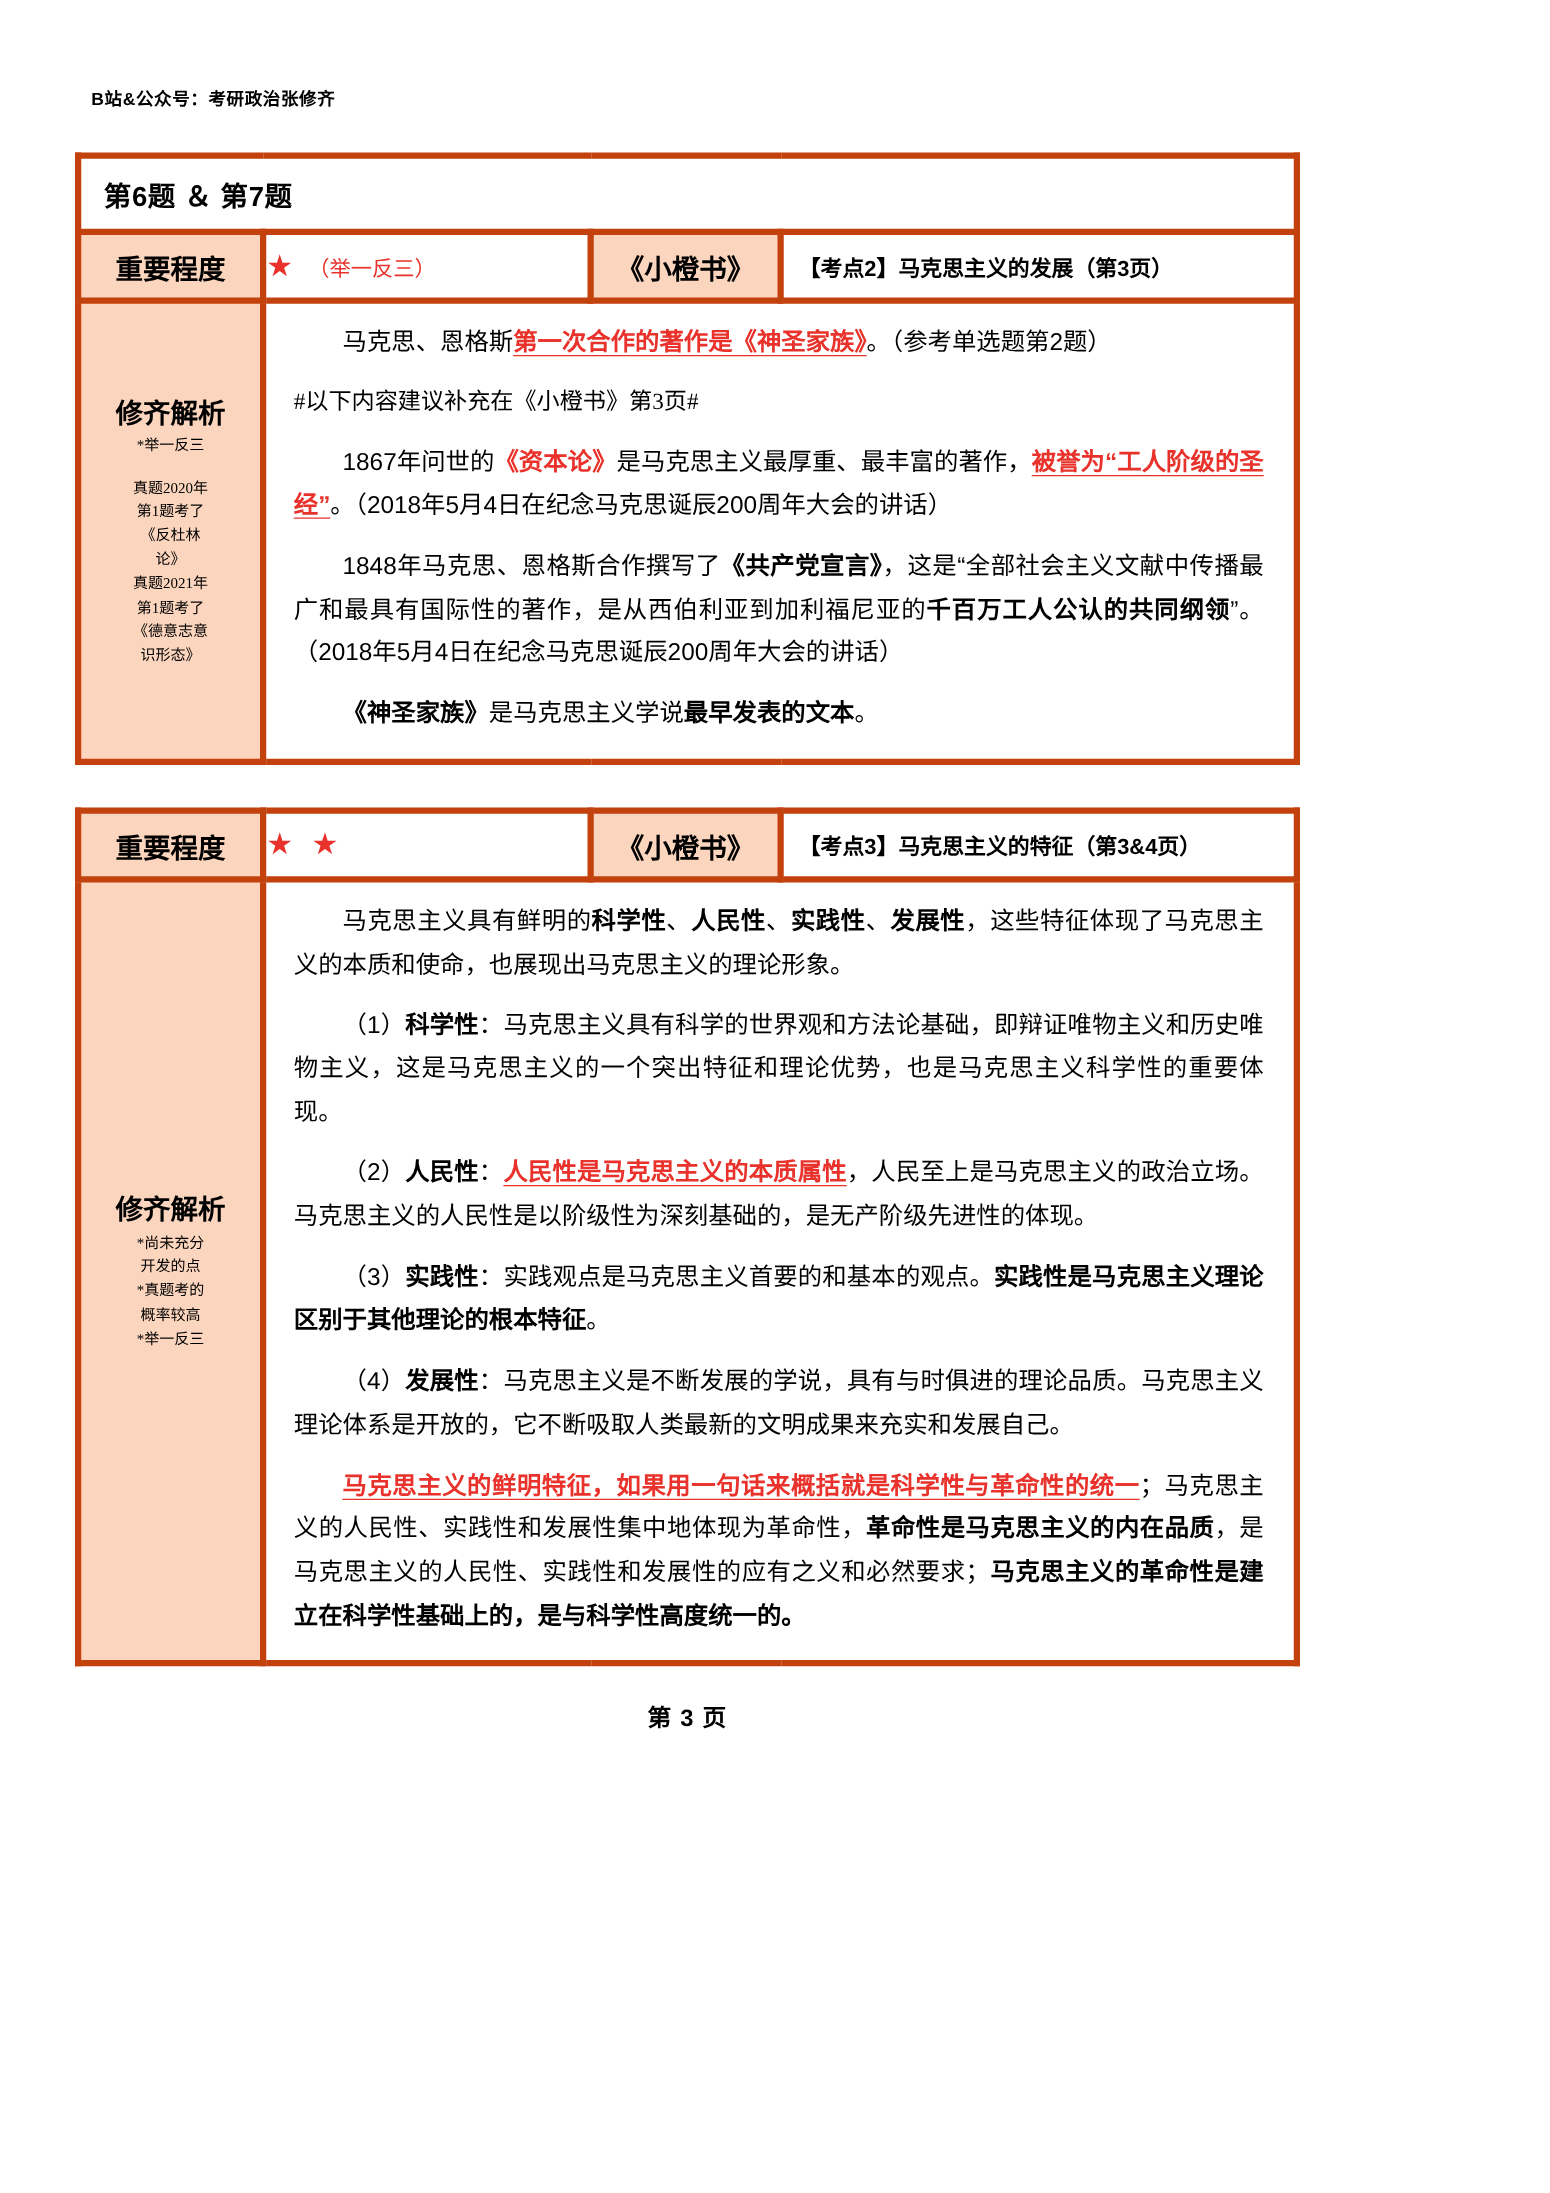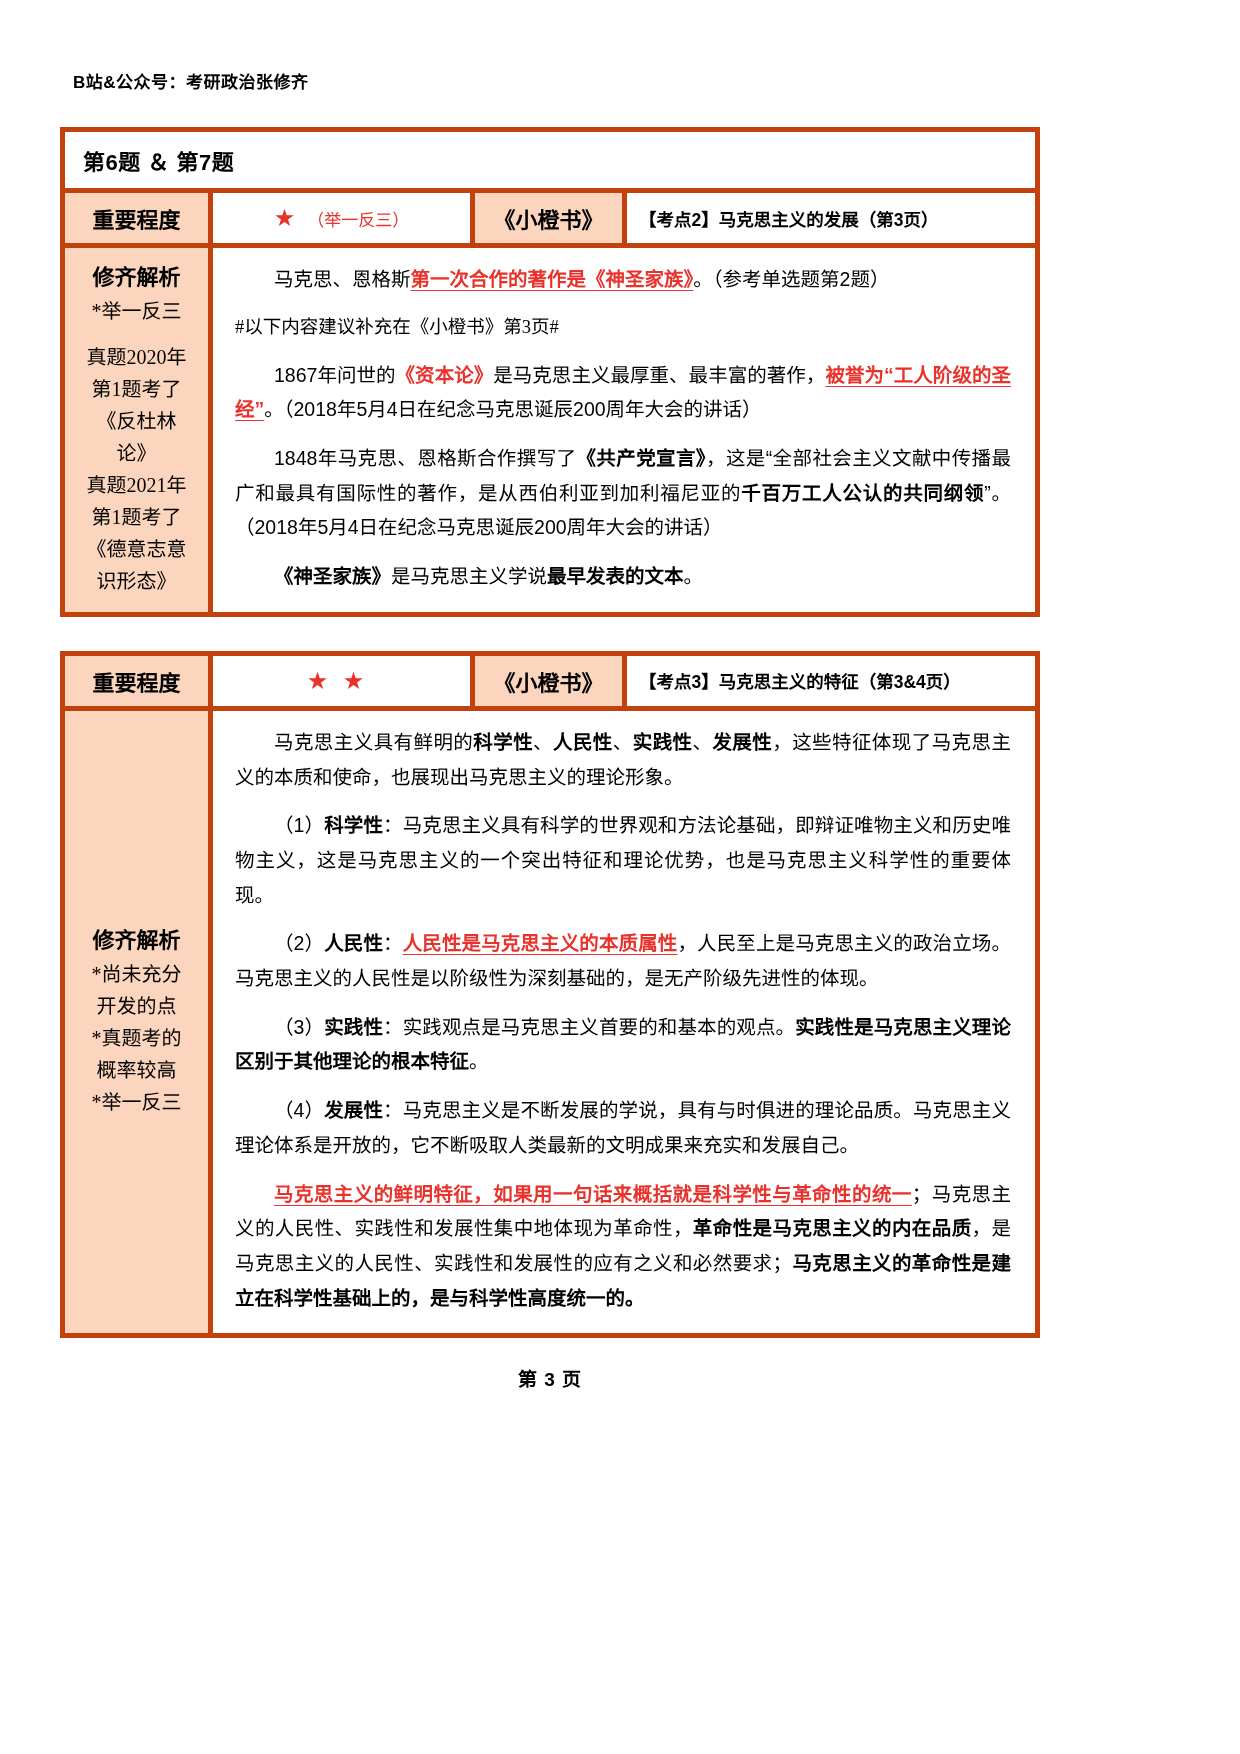--- a/index.html
+++ b/index.html
@@ -18,21 +18,21 @@
   .page {
     width: 1240px;
     min-height: 1754px;
     box-sizing: border-box;
     padding: 56px 60px 20px 60px;
     position: relative;
   }
 
   
   .doc-header {
-    font-size: 17px;
+    font-size: 14px;
     font-weight: bold;
     letter-spacing: .5px;
     margin: 12px 0 0 13px;
     color: #000;
   }
 
   
   .qtable {
     width: 980px;
     margin: 0 0 0 0;
@@ -67,21 +67,21 @@
   .imp-label {
     width: 148px;
     background: #FBD5BD;
     text-align: center;
     font-size: 22px;
     font-weight: bold;
     height: 50px;
   }
   .imp-stars {
     width: 262px;
-    text-align: center;
+    text-align: left;
     background: #ffffff;
     white-space: nowrap;
   }
   .star {
     color: #E8322B;
     font-size: 24px;
     letter-spacing: 4px;
     vertical-align: middle;
   }
   .imp-hint {
@@ -115,21 +115,21 @@
     padding: 10px 6px !important;
   }
   .side-title {
     font-size: 22px;
     font-weight: bold;
     line-height: 1.35;
     margin-bottom: 2px;
   }
   .side-note {
     font-family: "Liberation Serif", "DejaVu Serif", serif;
-    font-size: 20px;
+    font-size: 12px;
     line-height: 1.6;
   }
   .side-gap { height: 14px; }
 
   .body-cell {
     background: #ffffff;
     padding: 14px 24px 16px 22px !important;
     vertical-align: top;
   }
   .p {

